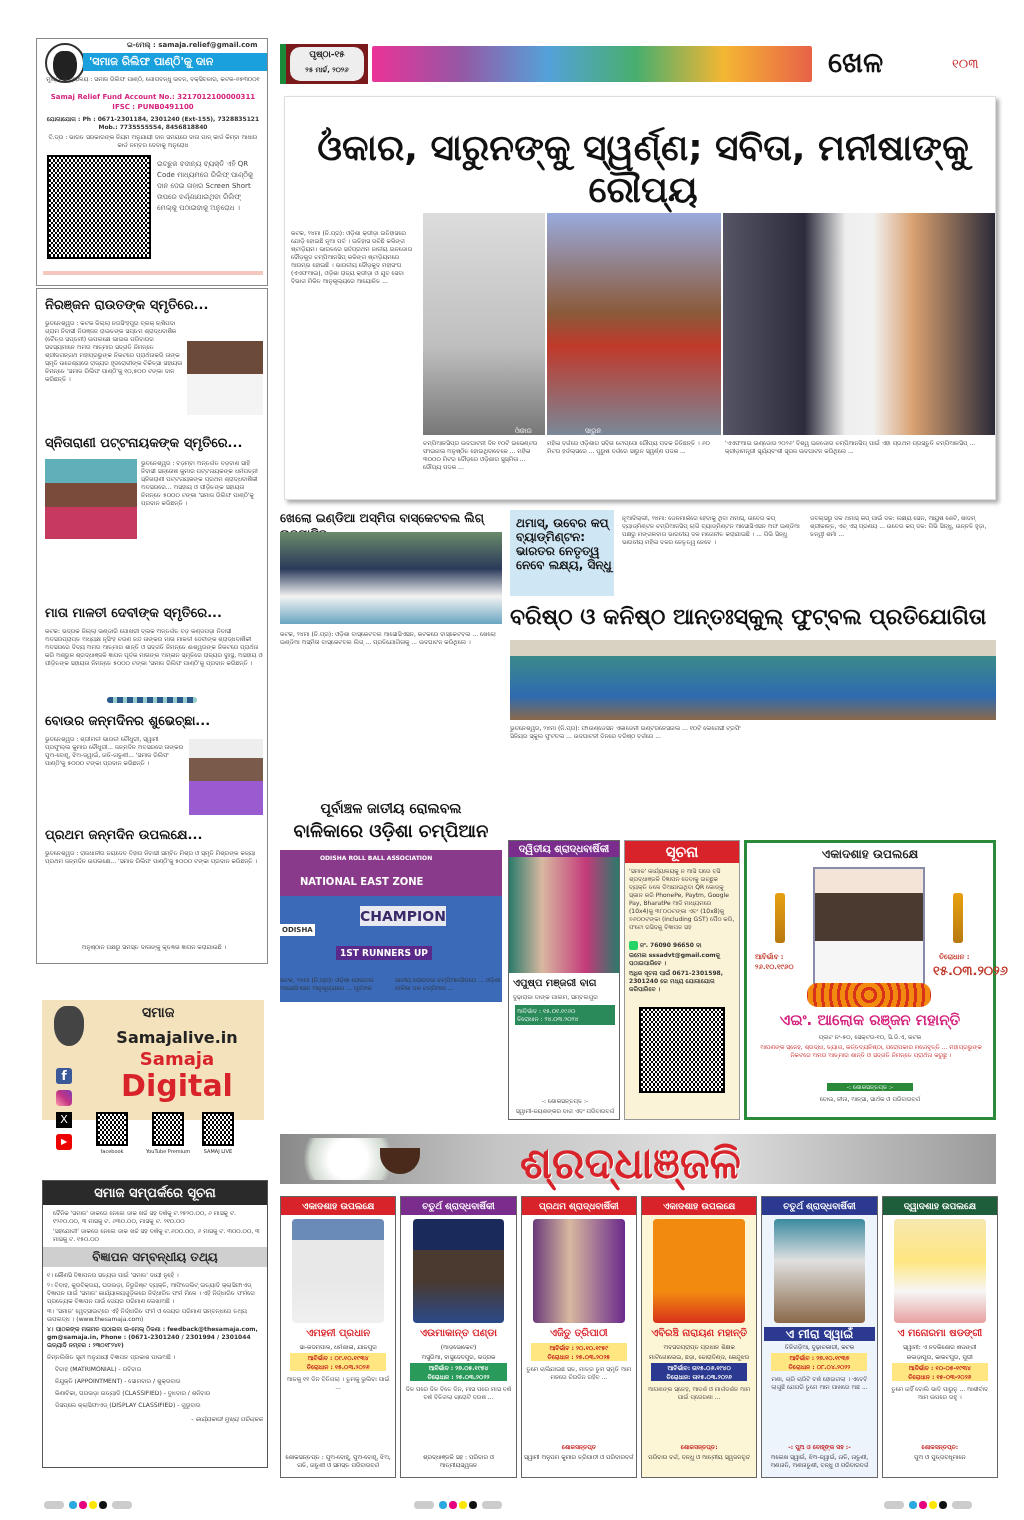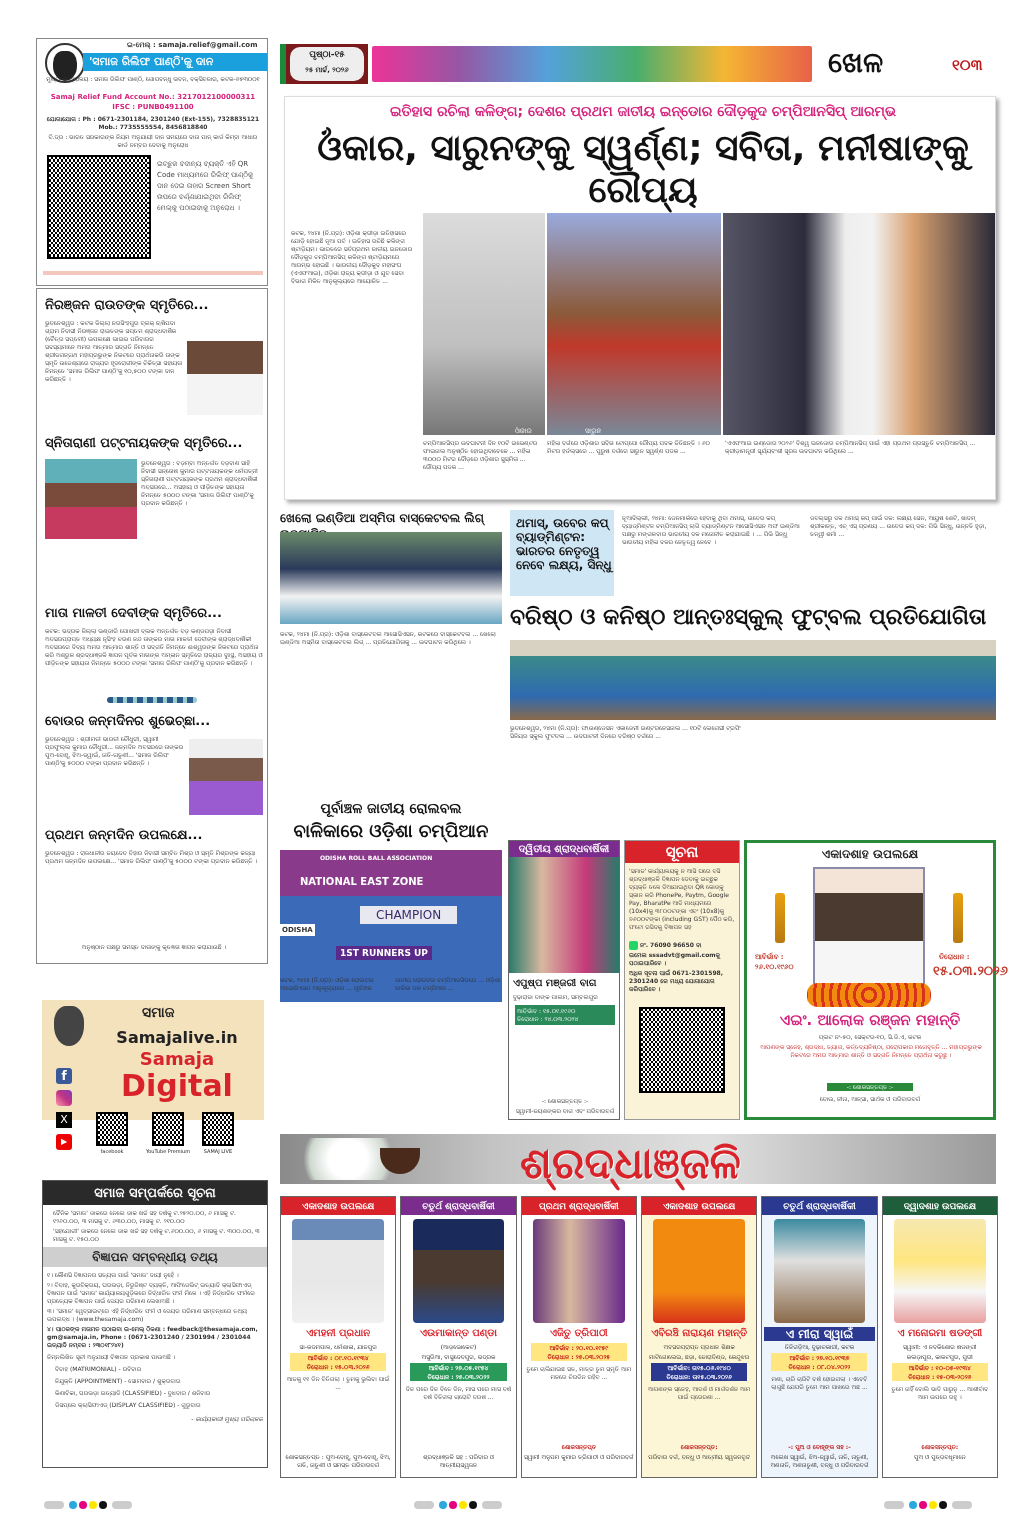--- a/index.html
+++ b/index.html
@@ -93,25 +93,24 @@
 </div>
 
 <div class="abs" style="left:280px;top:44px;width:712px;height:40px">
   <div class="abs" style="left:0;top:0;width:88px;height:40px;background:#7a1a1a;border-left:6px solid #1a8a3a">
     <div class="abs" style="left:4px;top:3px;width:74px;height:34px;background:#eee;border-radius:10px"></div>
     <div class="abs" style="left:6px;top:5px;width:70px;text-align:center;font-size:9px;font-weight:bold">ପୃଷ୍ଠା-୧୫</div>
     <div class="abs" style="left:6px;top:22px;width:70px;text-align:center;font-size:7px;font-weight:bold">୨୫ ମାର୍ଚ୍ଚ, ୨୦୨୬</div>
   </div>
   <div class="abs" style="left:92px;top:2px;width:440px;height:36px;background:linear-gradient(90deg,#e6007e,#7b2d8e,#2a8ad0,#1a9a4a,#f2a400,#e23a1a);opacity:.8;border-radius:2px"></div>
   <div class="abs" style="left:548px;top:2px;font-size:28px;font-weight:bold;color:#111">ଖେଳ</div>
-  <div class="abs" style="left:672px;top:12px;font-size:15px;font-weight:bold;color:#c01a1a">୧୦୩</div>
+  <div class="abs" style="left:672px;top:12px;font-size:13px;font-weight:normal;color:#c01a1a">୧୦୩</div>
 </div>
 
 <div class="abs" style="left:284px;top:96px;width:712px;height:404px;background:#fff;box-shadow:3px 3px 4px #aaa;border:1px solid #ddd">
-  <div class="abs" style="left:8px;top:6px;width:700px;text-align:center;font-size:14px;font-weight:bold;color:#d4237d">ଇତିହାସ ରଚିଲା କଳିଙ୍ଗ; ଦେଶର ପ୍ରଥମ ଜାତୀୟ ଇନ୍‌ଡୋର ଦୌଡ଼କୁଦ ଚମ୍ପିଆନସିପ୍ ଆରମ୍ଭ</div>
   <div class="abs" style="left:8px;top:30px;width:700px;text-align:center;font-size:36px;font-weight:bold;color:#111">ଓଁକାର, ସାରୁନଙ୍କୁ ସ୍ୱର୍ଣ୍ଣ; ସବିତା, ମନୀଷାଙ୍କୁ ରୌପ୍ୟ</div>
   <div class="abs t" style="left:6px;top:132px;width:128px;height:210px">କଟକ, ୨୪ମା (ନି.ପ୍ର): ଓଡ଼ିଶା କ୍ରୀଡ଼ା ଇତିହାସରେ ଯୋଡ଼ି ହୋଇଛି ନୂଆ ପର୍ବ । ଇତିହାସ ରଚିଛି କଳିଙ୍ଗ ଷ୍ଟାଡ଼ିୟମ। ଭାରତରେ ସର୍ବପ୍ରଥମ ଜାତୀୟ ଇନଡୋର ଦୌଡ଼କୁଦ ଚମ୍ପିଆନସିପ୍ କଳିଙ୍ଗ ଷ୍ଟାଡ଼ିୟମରେ ଆରମ୍ଭ ହୋଇଛି । ଭାରତୀୟ ଦୌଡ଼କୁଦ ମହାସଂଘ (ଏଏଫଆଇ), ଓଡ଼ିଶା ରାଜ୍ୟ କ୍ରୀଡ଼ା ଓ ଯୁବ ସେବା ବିଭାଗ ମିଳିତ ଆନୁକୂଲ୍ୟରେ ଆୟୋଜିତ ...</div>
   <div class="abs img" style="left:138px;top:116px;width:122px;height:222px;background:linear-gradient(#dcdcdc,#bfbfbf 60%,#777)"></div>
   <div class="abs" style="left:230px;top:330px;font-size:7px;color:#fff">ଓଁକାର</div>
   <div class="abs img" style="left:262px;top:116px;width:174px;height:222px;background:linear-gradient(#9ad,#8b5a3a 45%,#c0392b 60%,#7a8898)"></div>
   <div class="abs" style="left:300px;top:330px;font-size:7px;color:#fff">ସାରୁନ</div>
   <div class="abs img" style="left:438px;top:116px;width:272px;height:222px;background:linear-gradient(90deg,#556 0,#2c2c3c 30%,#eee 45%,#f2f2f2 55%,#d8a070 70%,#2a2a38)"></div>
   <div class="abs t" style="left:138px;top:342px;width:120px;height:58px">ଚମ୍ପିଆନସିପ୍‌ର ଉଦଘାଟନୀ ଦିନ ୧୦ଟି ଇଭେଣ୍ଟର ଫାଇନାଲ ଅନୁଷ୍ଠିତ ହୋଇଥିବାବେଳେ ... ମହିଳା ୩୦୦୦ ମିଟର ଦୌଡ଼ରେ ଓଡ଼ିଶାର ସୁସ୍ମିତା ... ରୌପ୍ୟ ପଦକ ...</div>
   <div class="abs t" style="left:262px;top:342px;width:174px;height:58px">ମହିଳା ବର୍ଗରେ ଓଡ଼ିଶାର ସବିତା ଟୋପ୍ପୋ ରୌପ୍ୟ ପଦକ ଜିତିଛନ୍ତି । ୬୦ ମିଟର ହର୍ଡଲ୍‌ସରେ ... ପୁରୁଷ ବର୍ଗରେ ସାରୁନ ସ୍ୱର୍ଣ୍ଣ ପଦକ ...</div>
   <div class="abs t" style="left:440px;top:342px;width:268px;height:58px">'ଏଏଫଆଇ ଇଣ୍ଡୋର ୨୦୨୬' ବିଶ୍ୱ ଇନଡୋର ଚମ୍ପିଆନସିପ୍ ପାଇଁ ଏହା ପ୍ରଥମ ପ୍ରସ୍ତୁତି ଚମ୍ପିଆନସିପ୍ ... କ୍ରୀଡ଼ାମନ୍ତ୍ରୀ ସୂର୍ଯ୍ୟବଂଶୀ ସୂରଜ ଉଦଘାଟନ କରିଥିଲେ ...</div>
@@ -135,21 +134,21 @@
   <div class="abs img" style="left:0;top:40px;width:486px;height:80px;background:linear-gradient(#d8d2c2 0 20%,#3a8a8a 20%,#2e6ab0 70%,#8a6a4a)"></div>
   <div class="abs t" style="left:0;top:124px;width:486px;height:62px;column-count:2;column-gap:8px">ଭୁବନେଶ୍ୱର, ୨୪ମା (ନି.ପ୍ର): ଫାଉଣ୍ଡେସନ ଏକାଡେମୀ ଇଣ୍ଟରନେସନାଲ ... ୧୦ଟି ଲେଗେସୀ ଟ୍ରଫି ସିନିୟର ସ୍କୁଲ ଫୁଟବଲ ... ଉଦଘାଟନୀ ଦିନରେ ବରିଷ୍ଠ ବର୍ଗରେ ...</div>
 </div>
 
 <div class="abs" style="left:280px;top:800px;width:222px;height:320px">
   <div class="abs hd" style="left:0;top:0;width:222px;text-align:center;font-size:14px">ପୂର୍ବାଞ୍ଚଳ ଜାତୀୟ ରୋଲବଲ</div>
   <div class="abs hd" style="left:0;top:20px;width:222px;text-align:center;font-size:18px">ବାଳିକାରେ ଓଡ଼ିଶା ଚମ୍ପିଆନ</div>
   <div class="abs" style="left:0;top:50px;width:222px;height:152px;background:linear-gradient(#8a3a8a 0 30%,#3a6ab8 30%)">
     <div class="abs" style="left:40px;top:4px;font-size:6px;color:#fff;font-weight:bold">ODISHA ROLL BALL ASSOCIATION</div>
     <div class="abs" style="left:20px;top:26px;font-size:10px;color:#fff;font-weight:bold">NATIONAL EAST ZONE</div>
-    <div class="abs" style="left:80px;top:56px;background:#e8e8f0;color:#3a2a6a;font-size:12px;font-weight:normal;padding:2px 16px">CHAMPION</div>
+    <div class="abs" style="left:80px;top:56px;background:#e8e8f0;color:#3a2a6a;font-size:14px;font-weight:bold;padding:2px 0">CHAMPION</div>
     <div class="abs" style="left:0;top:74px;background:#fff;color:#333;font-size:7px;font-weight:bold;padding:2px">ODISHA</div>
     <div class="abs" style="left:56px;top:96px;background:#5a2a8a;color:#fff;font-size:9px;font-weight:bold;padding:2px 4px">1ST RUNNERS UP</div>
   </div>
   <div class="abs t" style="left:0;top:176px;width:222px;height:140px;column-count:2;column-gap:8px">କଟକ, ୨୪ମା (ନି.ପ୍ର): ଓଡ଼ିଶା ରୋଲବଲ ଆସୋସିଏସନ ଆନୁକୂଲ୍ୟରେ ... ପୂର୍ବାଞ୍ଚଳ ଜାତୀୟ ରୋଲବଲ ଚମ୍ପିଆନସିପରେ ... ଓଡ଼ିଶା ବାଳିକା ଦଳ ଚମ୍ପିଆନ ...</div>
 </div>
 
 <div class="abs" style="left:508px;top:840px;width:112px;height:280px;border:1px solid #666;background:#fff">
   <div class="abs ribbon" style="left:0;top:0;width:110px;background:#7b2d8e">ଦ୍ୱିତୀୟ ଶ୍ରାଦ୍ଧବାର୍ଷିକୀ</div>
   <div class="abs" style="left:0;top:16px;width:110px;height:116px;background:linear-gradient(90deg,#2a7a6a,#d8b8a0 30%,#c43a7a 70%,#2a7a6a)"></div>
   <div class="abs hd" style="left:4px;top:136px;width:104px;font-size:10px">ଏପୁଷ୍ପ ମଞ୍ଜରୀ ବାଗ</div>

